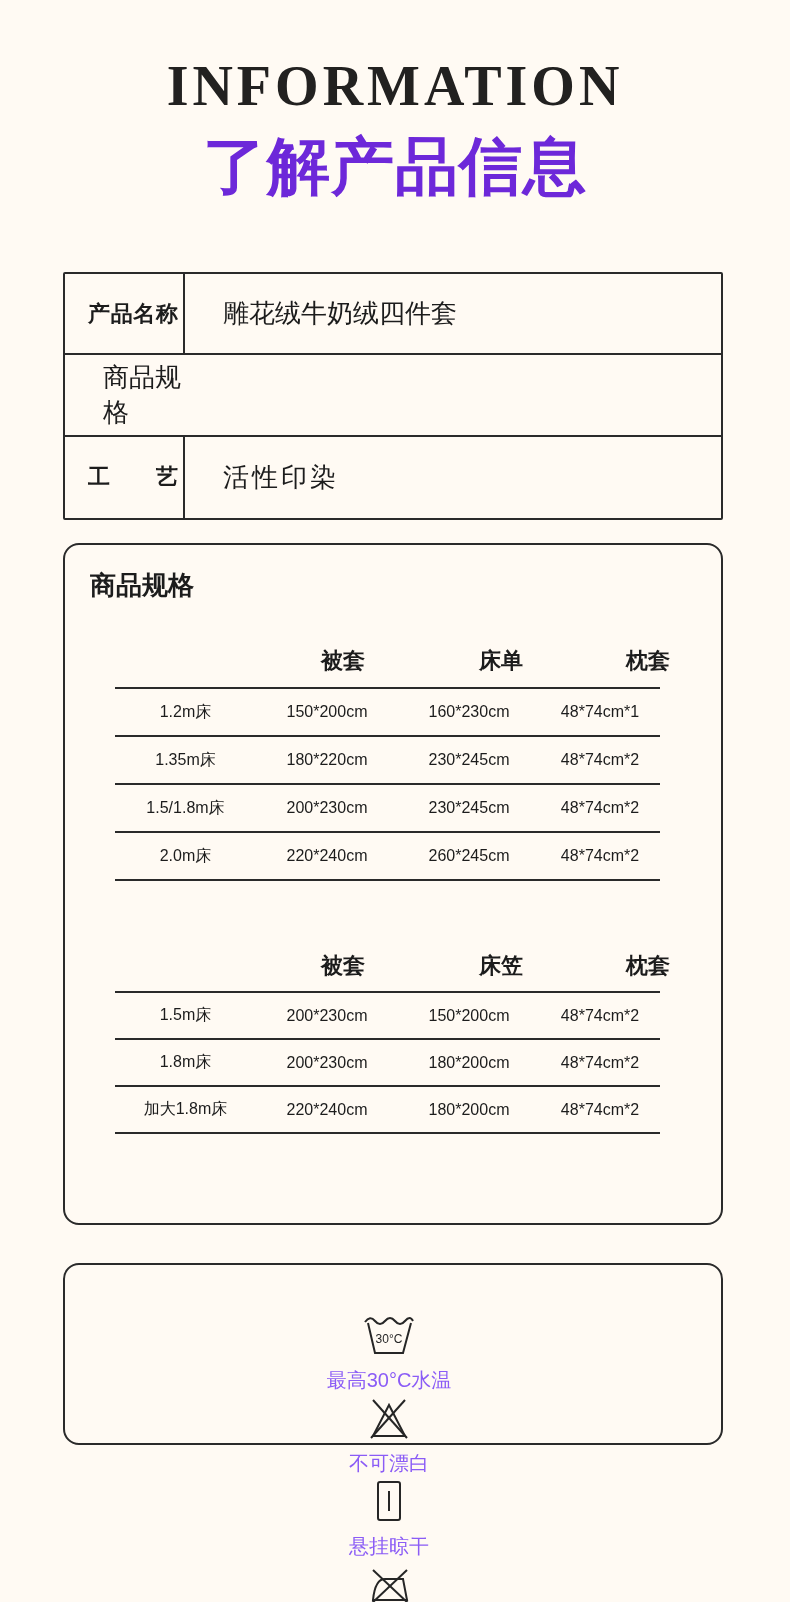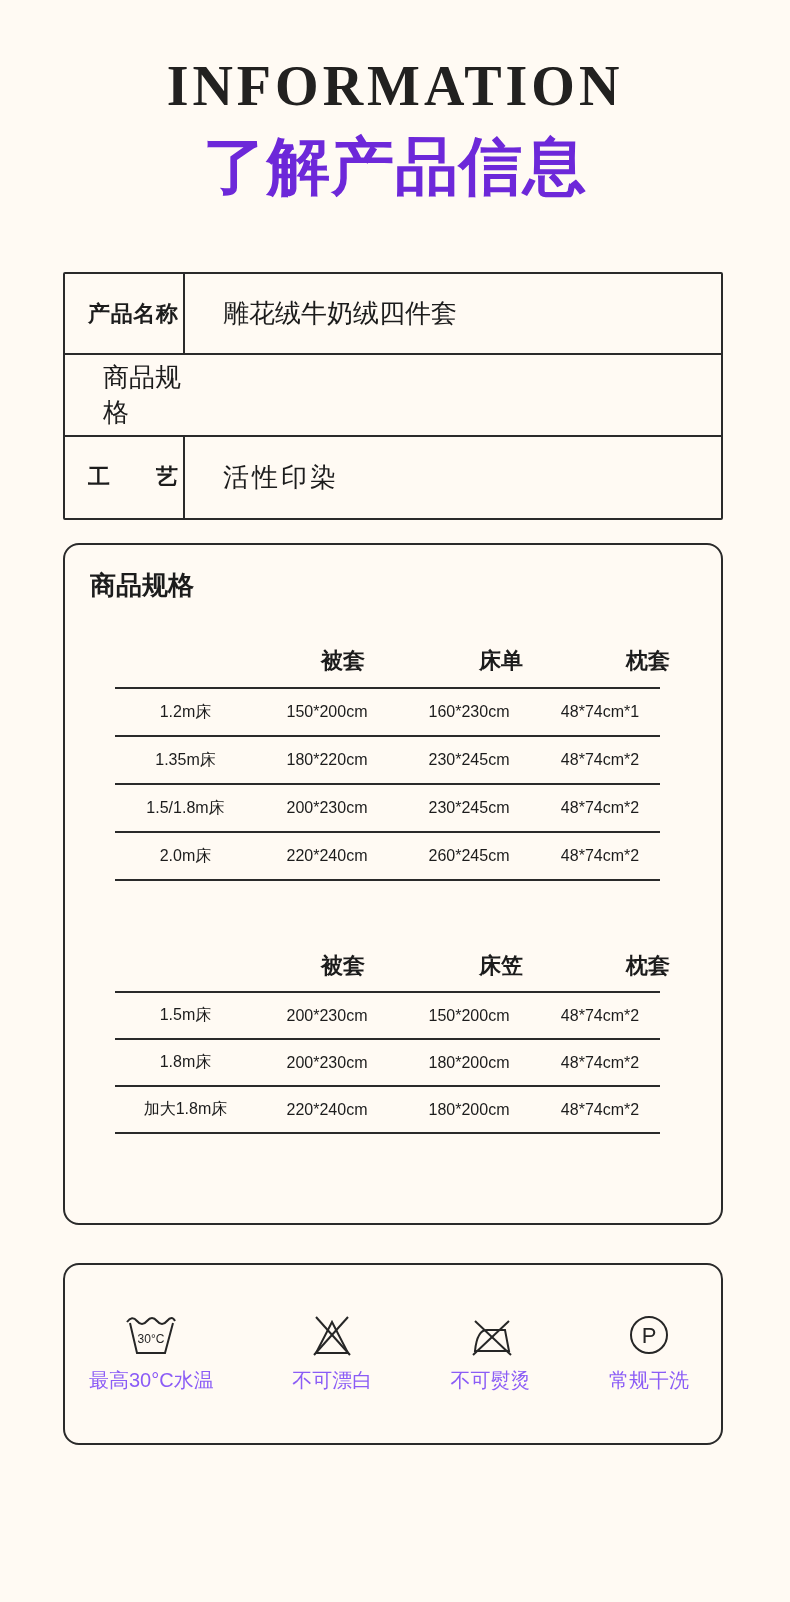--- a/index.html
+++ b/index.html
@@ -62,20 +62,21 @@
   .spec-row.header { height: 54px; font-weight: bold; font-size: 22px; border-bottom: 2px solid #2A2A2A; gap: 16px; }
   .spec-row.data { height: 48px; font-size: 16px; border-bottom: 2px solid #2A2A2A; }
   .t2 .spec-row.header { height: 52px; }
   .t2 .spec-row.data { height: 47px; }
   
   .care-box {
     position: absolute; left: 63px; top: 1263px; width: 660px; height: 182px;
     border: 2px solid #2A2A2A; border-radius: 16px; box-sizing: border-box;
     display: flex; justify-content: space-between;
     padding: 46px 32px 0 24px;
+    flex-direction: column;
   }
   .care-item { display: flex; flex-direction: column; align-items: center; }
   .care-icon { height: 46px; display: flex; align-items: flex-end; justify-content: center; }
   .care-icon svg { stroke: #262626; fill: none; stroke-width: 2; }
   .care-icon svg text { stroke: none; fill: #262626; }
   .care-label { margin-top: 10px; font-size: 20px; font-weight: 500; white-space: nowrap; color: #8b5cf6; }
 </style>
 </head>
 <body>
 
@@ -183,20 +184,29 @@
       <div class="care-icon">
         <svg width="46" height="44" viewBox="0 0 46 44">
           <path d="M23 9 L7 40 L39 40 Z"></path>
           <line x1="7" y1="4" x2="41" y2="42"></line>
           <line x1="39" y1="4" x2="5" y2="42"></line>
         </svg>
       </div>
       <div class="care-label">不可漂白</div>
     </div>
 
+    <div class="care-item">
+      <div class="care-icon">
+        <svg width="40" height="44" viewBox="0 0 40 44">
+          <rect x="9" y="3" width="22" height="38" rx="2"></rect>
+          <line x1="20" y1="12" x2="20" y2="32"></line>
+        </svg>
+      </div>
+      <div class="care-label">悬挂晾干</div>
+    </div>
 
     <div class="care-item">
       <div class="care-icon">
         <svg width="48" height="44" viewBox="0 0 48 44">
           <path d="M8 38 L42 38 L38 17 L20 17 C12 17 9 28 8 38 Z"></path>
           <line x1="8" y1="8" x2="44" y2="42"></line>
           <line x1="42" y1="8" x2="6" y2="42"></line>
         </svg>
       </div>
       <div class="care-label">不可熨烫</div>

